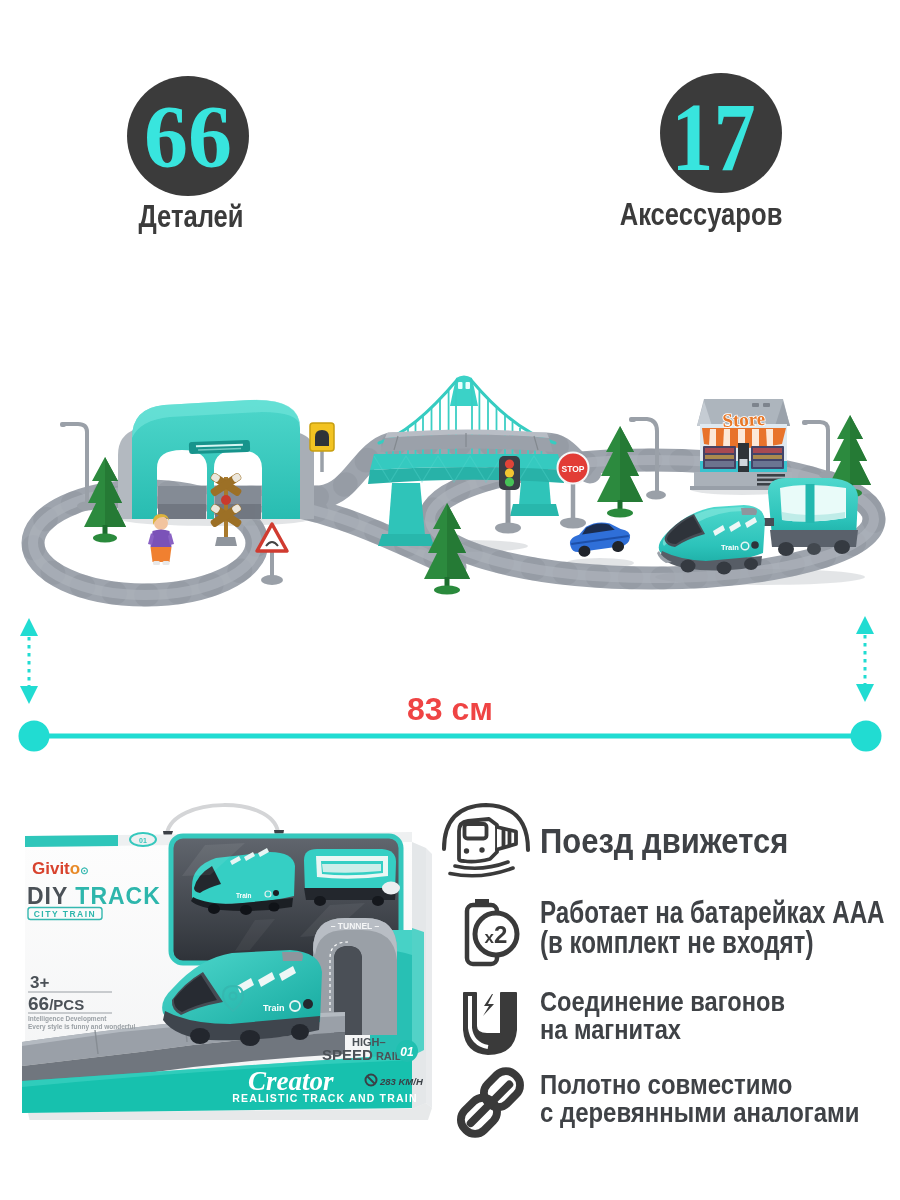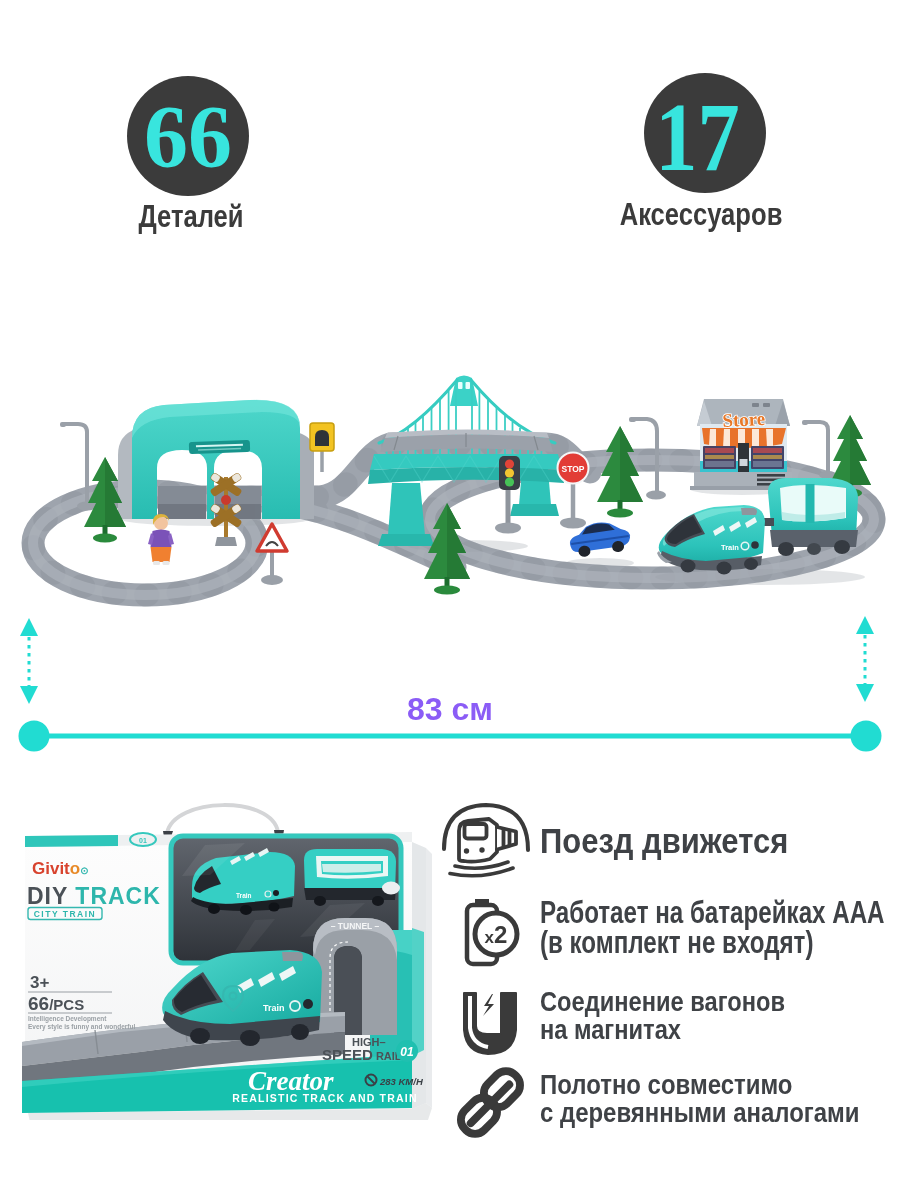--- a/index.html
+++ b/index.html
@@ -16,21 +16,21 @@
         transform-origin:left top;white-space:nowrap;}
 </style>
 </head>
 <body>
 
 <div class="abs circle" style="left:127px;top:76px;">
     <div class="num">66</div>
   </div>
 <div class="abs stat-label" style="left:41px;top:198px;width:300px;">Деталей</div>
 
-<div class="abs circle" style="left:644px;top:73px;text-align:right;">
+<div class="abs circle" style="left:660px;top:73px;text-align:right;">
     <div class="num" style="font-size:97px;transform:scaleX(.87);position:relative;top:4px;left:-8px;">17</div>
   </div>
 <div class="abs stat-label" style="left:551px;top:196px;width:300px;">Аксессуаров</div>
 
 <svg id="photo" class="abs" style="left:0;top:370px;" width="900" height="295" viewBox="0 370 900 295">
   <defs>
     <linearGradient id="tealv" x1="0" y1="0" x2="0" y2="1">
       <stop offset="0" stop-color="#4ed7cb"></stop>
         <stop offset="1" stop-color="#28bcb1"></stop>
     </linearGradient>
@@ -335,21 +335,21 @@
     <path d="M865 702 L874 684 L856 684 Z"></path>
   </g>
   <g stroke="#21dcd2" stroke-width="3" stroke-dasharray="3.5 4.5">
     <line x1="29" y1="637" x2="29" y2="686"></line>
     <line x1="865" y1="635" x2="865" y2="684"></line>
   </g>
   <line x1="33" y1="736" x2="866" y2="736" stroke="#21dcd2" stroke-width="5"></line>
   <circle cx="34" cy="736" r="15.5" fill="#21dcd2"></circle>
   <circle cx="866" cy="736" r="15.5" fill="#21dcd2"></circle>
 </svg>
-<div class="abs" style="left:300px;top:691px;width:300px;text-align:center;font-weight:bold;font-size:32px;color:#8b5cf6;">83 см</div>
+<div class="abs" style="left:300px;top:691px;width:300px;text-align:center;font-weight:bold;font-size:32px;color:#ef4444;">83 см</div>
 
 <svg id="box" class="abs" style="left:0;top:790px;" width="470" height="330" viewBox="0 790 470 330">
   <defs>
     <linearGradient id="boxface" x1="0" y1="0" x2="0" y2="1">
       <stop offset="0" stop-color="#fdfdfd"></stop>
         <stop offset="1" stop-color="#f2f3f4"></stop>
     </linearGradient>
     <linearGradient id="winbg" x1="0" y1="0" x2="0" y2="1">
       <stop offset="0" stop-color="#61666e"></stop>
         <stop offset="1" stop-color="#2e3238"></stop>

